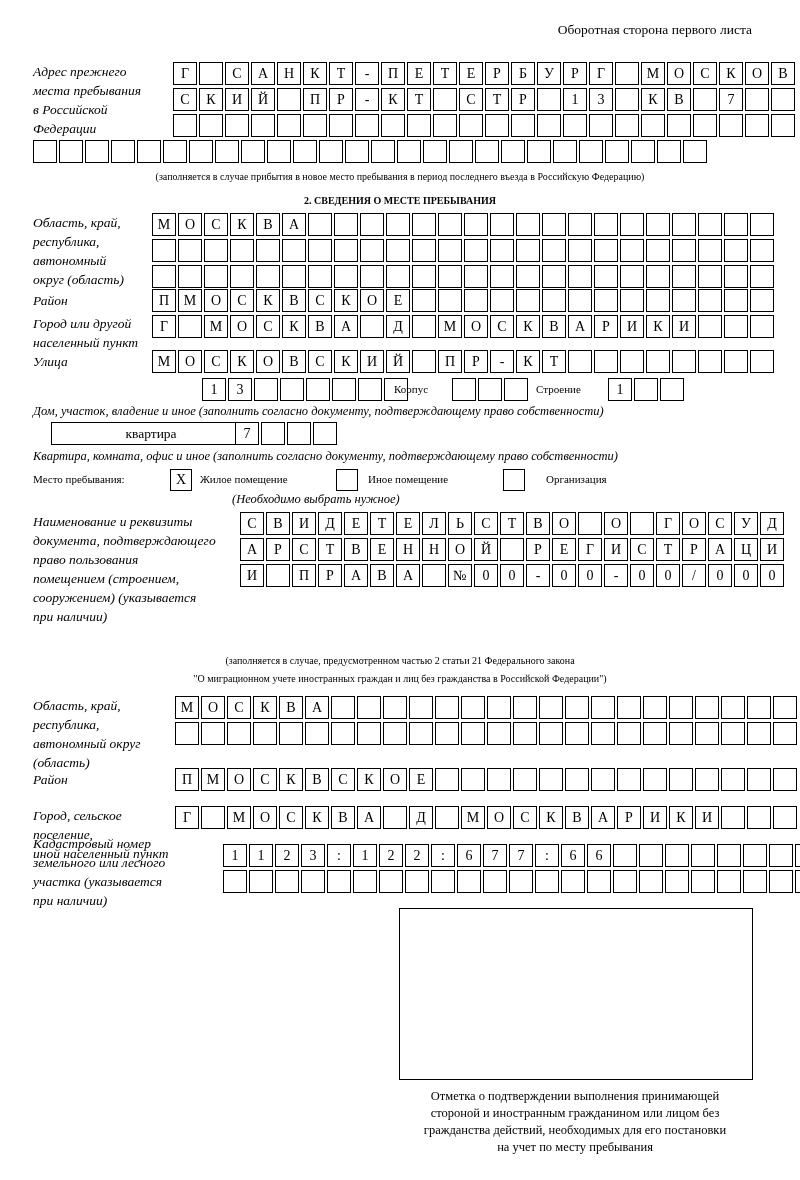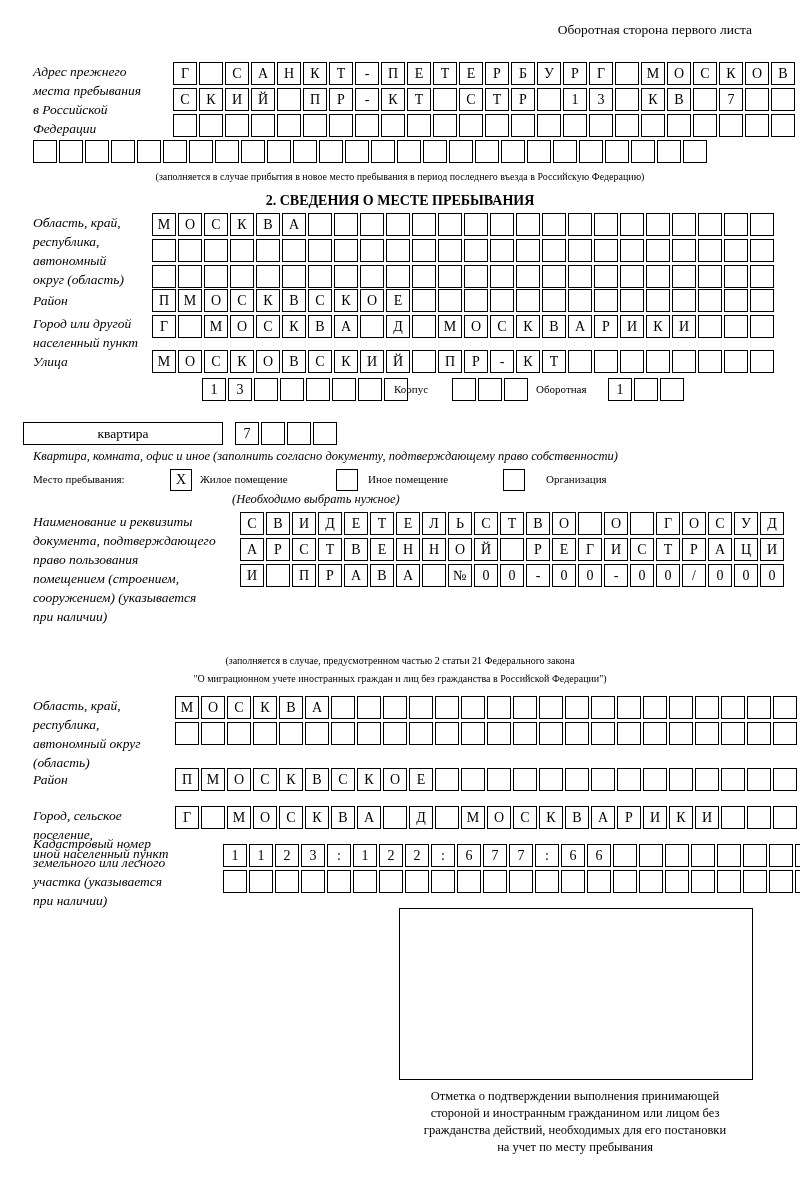--- a/index.html
+++ b/index.html
@@ -32,21 +32,21 @@
 
   .lbl {
     position: absolute;
     font-size: 13.5px;
     line-height: 19px;
     white-space: pre-line;
     font-style: italic;
   }
   .lbl-c {
     position: absolute;
-    font-size: 14px;
+    font-size: 10px;
     line-height: 18px;
     text-align: center;
   }
   .bold { font-weight: bold; }
   .small { font-size: 12.5px; }
 
   
   .cells {
     position: absolute;
     display: flex;
@@ -412,29 +412,30 @@
       <div class="cell"></div>
       <div class="cell"></div>
       <div class="cell"></div>
     </div>
   <div class="inline-label" style="left:394px; top:378px;">Корпус</div>
   <div class="cells" id="s2-korpus" style="left:452px; top:378px;">
       <div class="cell"></div>
       <div class="cell"></div>
       <div class="cell"></div>
     </div>
-  <div class="inline-label" style="left:536px; top:378px;">Оборотная</div>
+  <div class="inline-label" style="left:536px; top:378px;">Строение</div>
   <div class="cells" id="s2-stroenie" style="left:608px; top:378px;">
       <div class="cell">1</div>
       <div class="cell"></div>
       <div class="cell"></div>
     </div>
 
-
-  <div class="wbox" style="left:23px; top:422px; width:200px;">квартира</div>
+  <div class="lbl small" style="left:33px; top:402px;">Дом, участок, владение и иное (заполнить согласно документу, подтверждающему право собственности)</div>
+
+  <div class="wbox" style="left:51px; top:422px; width:200px;">квартира</div>
   <div class="cells" id="s2-flat" style="left:235px; top:422px;">
       <div class="cell">7</div>
       <div class="cell"></div>
       <div class="cell"></div>
       <div class="cell"></div>
     </div>
   <div class="lbl small" style="left:33px; top:447px;">Квартира, комната, офис и иное (заполнить согласно документу, подтверждающему право собственности)</div>
 
   <div class="inline-label" style="left:33px; top:468px;">Место пребывания:</div>
   <div class="checkbox" style="left:170px; top:469px;">Х</div>

